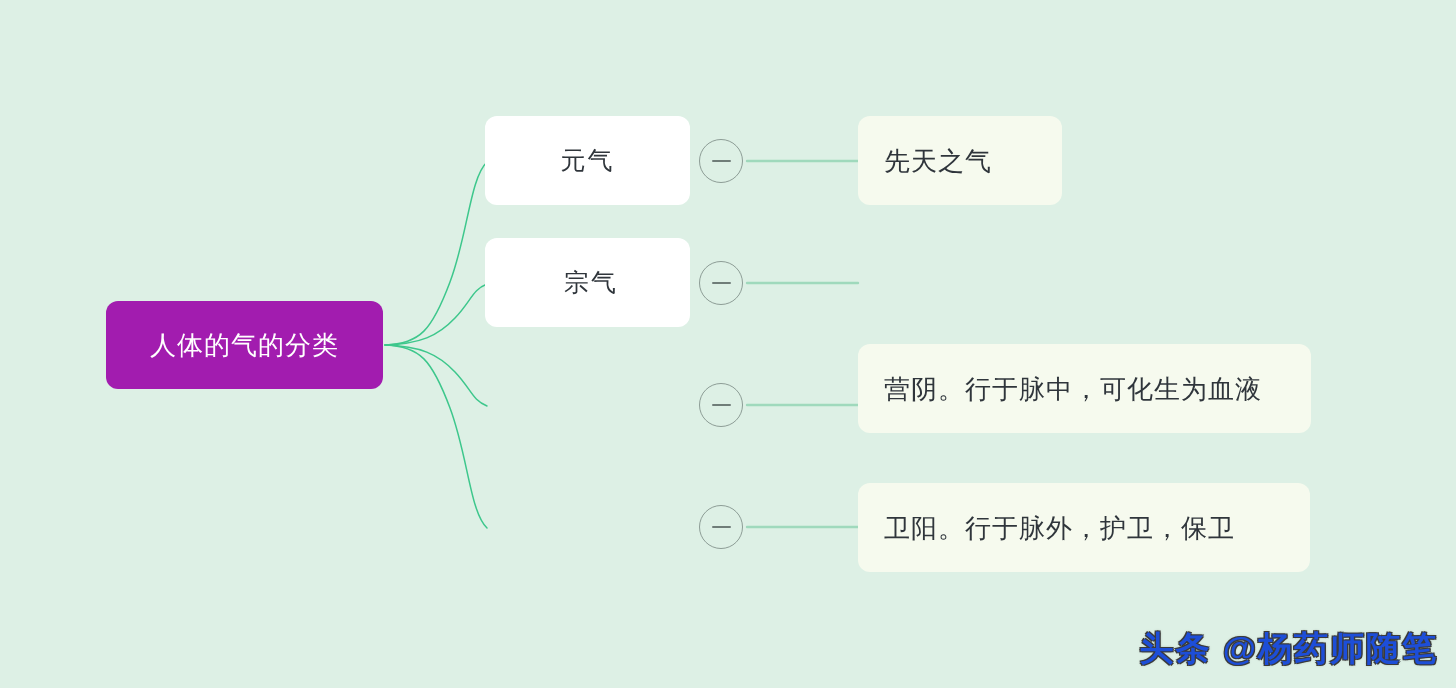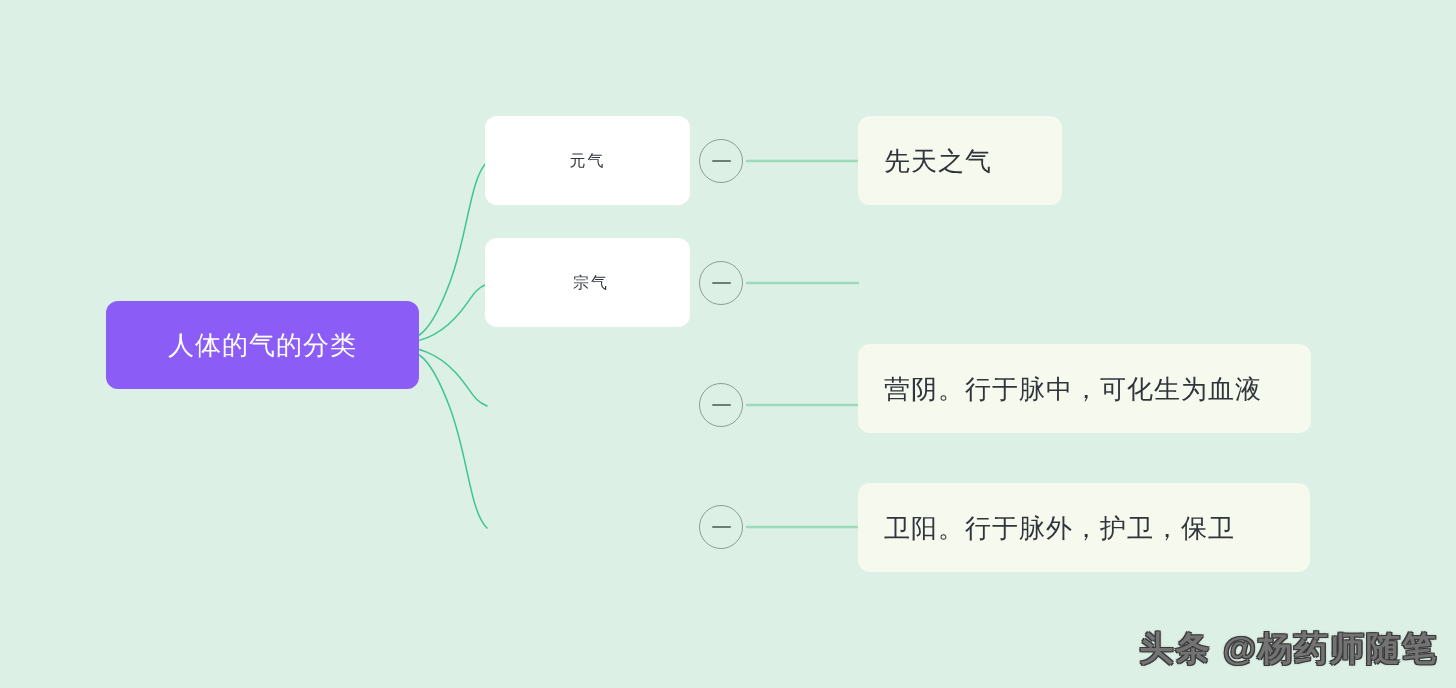--- a/index.html
+++ b/index.html
@@ -27,24 +27,24 @@
     top: 0;
     width: 1456px;
     height: 688px;
     pointer-events: none;
   }
   
   .root-node {
     position: absolute;
     left: 106px;
     top: 301px;
-    width: 313px;
+    width: 277px;
     height: 88px;
     border-radius: 12px;
-    background: #8b5cf6;
+    background: #a21caf;
     display: flex;
     align-items: center;
     justify-content: center;
     box-sizing: border-box;
   }
   .root-label {
     color: #ffffff;
     font-size: 26px;
     letter-spacing: 1px;
     line-height: 1;
@@ -58,21 +58,21 @@
     height: 89px;
     background: #ffffff;
     border-radius: 12px;
     display: flex;
     align-items: center;
     justify-content: center;
     box-sizing: border-box;
   }
   .branch-label {
     color: #2f353b;
-    font-size: 16px;
+    font-size: 25px;
     letter-spacing: 2px;
     line-height: 1;
     white-space: nowrap;
   }
   
   .toggle {
     position: absolute;
     width: 44px;
     height: 44px;
     border-radius: 50%;
@@ -108,21 +108,21 @@
     line-height: 1;
     white-space: nowrap;
   }
   
   .watermark {
     position: absolute;
     right: 18px;
     bottom: 16px;
     font-size: 34px;
     font-weight: bold;
-    color: #737373;
+    color: #1d4ed8;
     letter-spacing: 2px;
     white-space: nowrap;
     text-shadow:
       -1.2px -1.2px 0 #3b3b3b,
        1.2px -1.2px 0 #3b3b3b,
       -1.2px  1.2px 0 #3b3b3b,
        1.2px  1.2px 0 #3b3b3b,
        0 0 3px rgba(40,40,40,.55);
   }
 </style>

